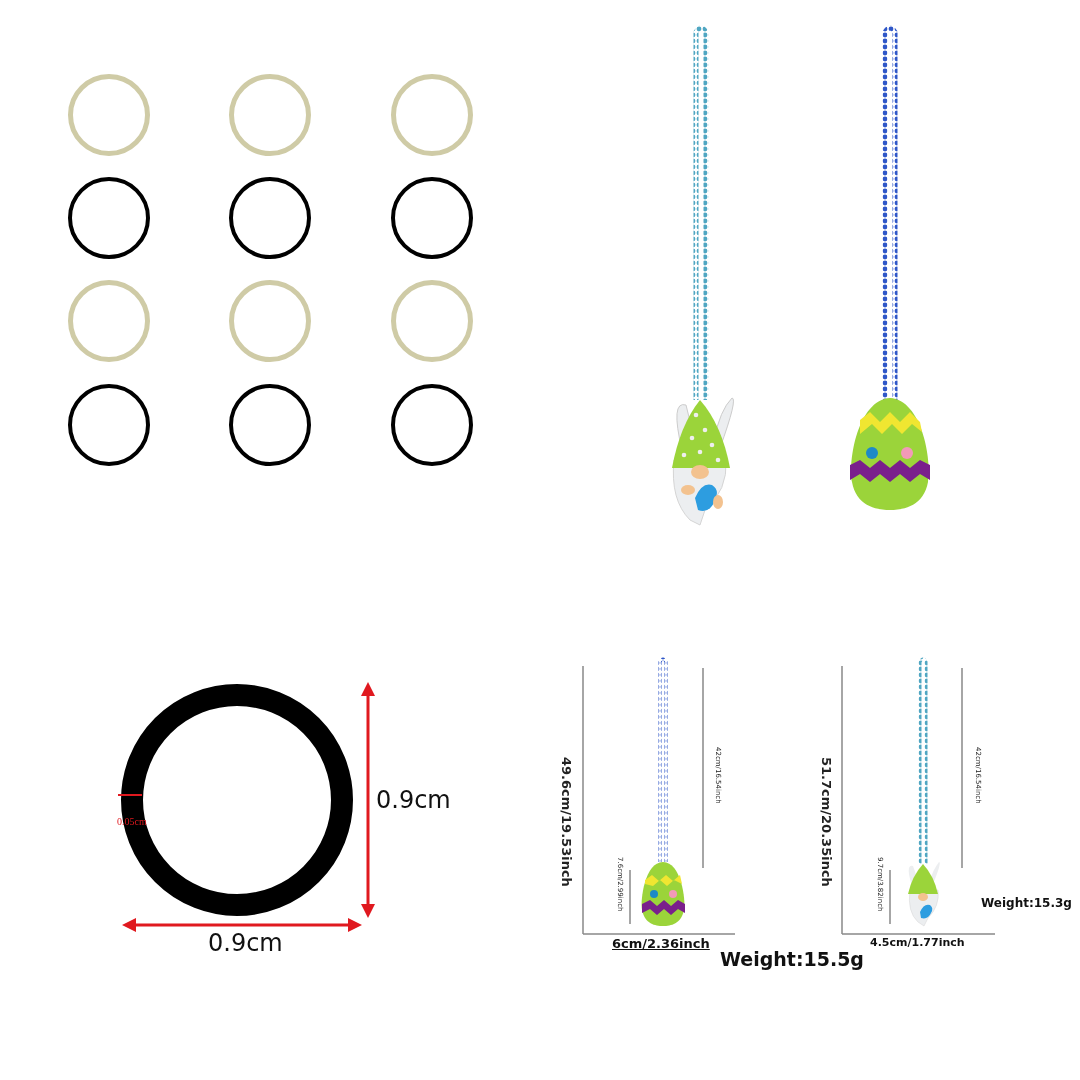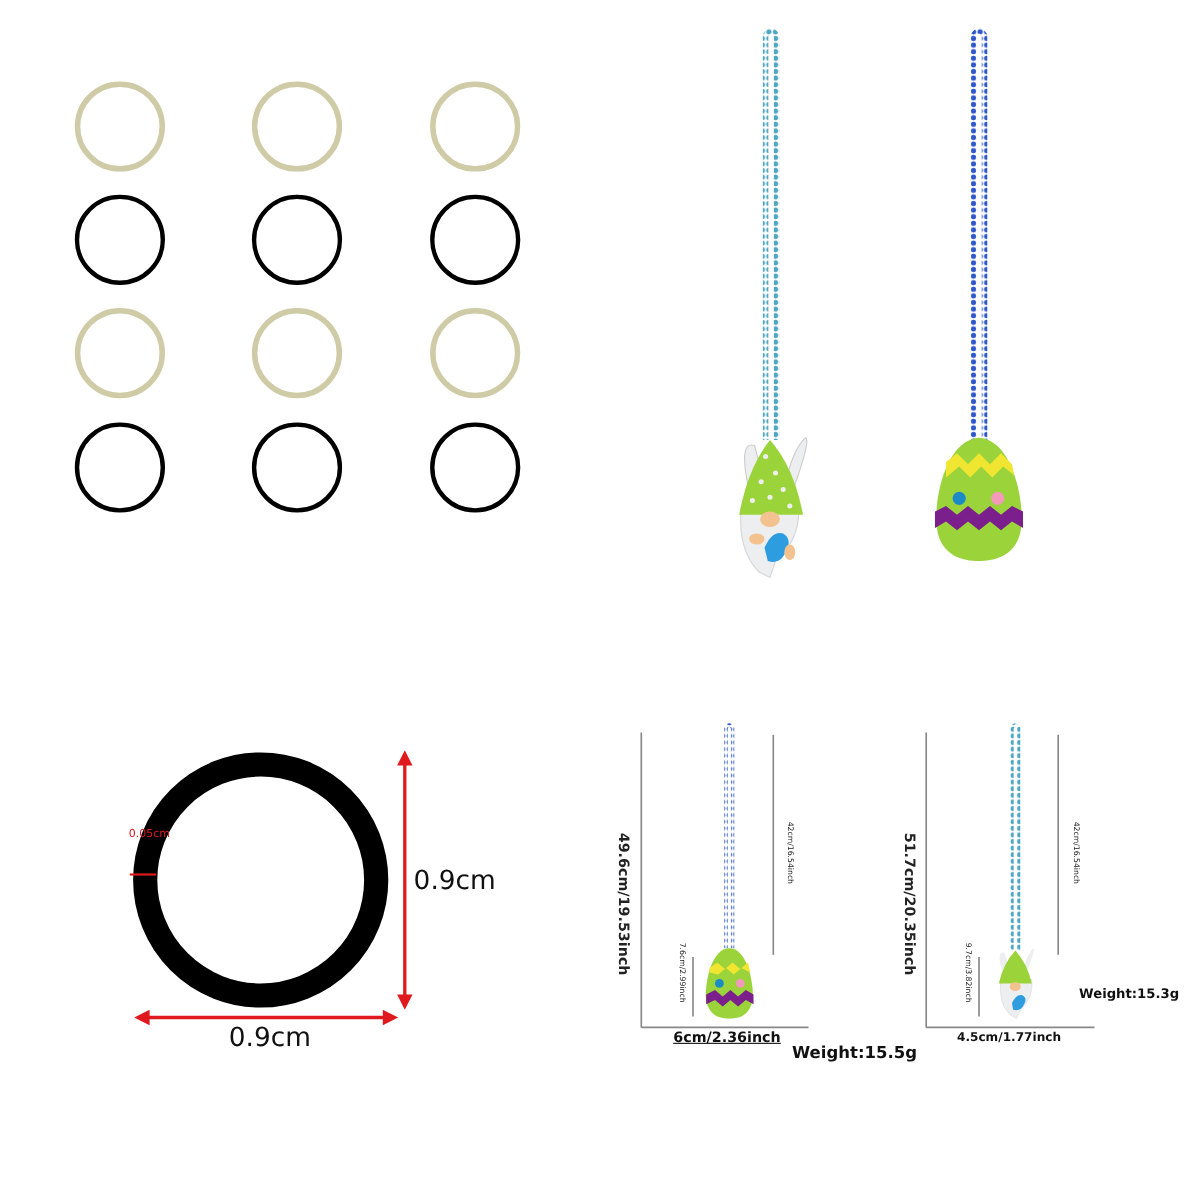--- a/index.html
+++ b/index.html
@@ -75,21 +75,21 @@
   <div class="ring" style="left:121px;top:684px;width:232px;height:232px;border:22px solid #000;"></div>
   <svg style="left:0;top:0;" width="1080" height="1080">
     <line x1="368" y1="688" x2="368" y2="912" stroke="#e0191f" stroke-width="3"></line>
     <polygon points="368,682 361,696 375,696" fill="#e0191f"></polygon>
     <polygon points="368,918 361,904 375,904" fill="#e0191f"></polygon>
     <line x1="128" y1="925" x2="356" y2="925" stroke="#e0191f" stroke-width="3"></line>
     <polygon points="122,925 136,918 136,932" fill="#e0191f"></polygon>
     <polygon points="362,925 348,918 348,932" fill="#e0191f"></polygon>
     <line x1="118" y1="795" x2="142" y2="795" stroke="#e0191f" stroke-width="2"></line>
   </svg>
-  <span class="label" style="left:117px;top:753px;font-size:10px;color:#e0191f;">0.05cm</span>
+  <span class="label" style="left:117px;top:816px;font-size:10px;color:#e0191f;font-family:Liberation Serif, serif;">0.05cm</span>
   <span class="label" style="left:376px;top:786px;font-size:24px;color:#111;">0.9cm</span>
   <span class="label" style="left:208px;top:929px;font-size:24px;color:#111;">0.9cm</span>
 </div>
 
 <div>
   <svg style="left:0;top:0;" width="1080" height="1080">
     <line x1="583" y1="666" x2="583" y2="934" stroke="#888" stroke-width="1.5"></line>
     <line x1="583" y1="934" x2="735" y2="934" stroke="#888" stroke-width="1.5"></line>
     <line x1="703" y1="668" x2="703" y2="868" stroke="#888" stroke-width="1.5"></line>
     <line x1="630" y1="870" x2="630" y2="924" stroke="#888" stroke-width="1.5"></line>
@@ -97,21 +97,21 @@
     <path d="M663 862 C645 862 640 900 642 910 C645 924 655 926 663 926 C671 926 681 924 684 910 C686 900 681 862 663 862 Z" fill="#9bd43a"></path>
     <path d="M645 880 L652 875 L659 881 L666 875 L673 881 L680 875 L682 884 L674 880 L667 886 L660 880 L653 886 L645 884 Z" fill="#f0e631"></path>
     <circle cx="654" cy="894" r="4" fill="#1d8ac8"></circle>
       <circle cx="673" cy="894" r="4" fill="#f39ab8"></circle>
     <path d="M642 904 L650 900 L657 906 L664 900 L671 906 L678 900 L685 904 L685 913 L678 909 L671 915 L664 909 L657 915 L650 909 L642 913 Z" fill="#7a1f8c"></path>
   </svg>
   <span class="vtext" style="left:574px;top:757px;font-size:13px;font-weight:bold;transform:rotate(90deg) translateY(0);">49.6cm/19.53inch</span>
   <span class="vtext" style="left:722px;top:747px;font-size:7px;">42cm/16.54inch</span>
   <span class="vtext" style="left:624px;top:857px;font-size:7px;">7.6cm/2.99inch</span>
   <span class="label" style="left:612px;top:936px;font-size:13px;font-weight:bold;text-decoration:underline;">6cm/2.36inch</span>
-  <span class="label" style="left:720px;top:948px;font-size:15px;font-weight:bold;">Weight:15.5g</span>
+  <span class="label" style="left:720px;top:948px;font-size:19px;font-weight:bold;">Weight:15.5g</span>
 </div>
 
 <div>
   <svg style="left:0;top:0;" width="1080" height="1080">
     <line x1="842" y1="666" x2="842" y2="934" stroke="#888" stroke-width="1.5"></line>
     <line x1="842" y1="934" x2="995" y2="934" stroke="#888" stroke-width="1.5"></line>
     <line x1="962" y1="668" x2="962" y2="868" stroke="#888" stroke-width="1.5"></line>
     <line x1="890" y1="870" x2="890" y2="924" stroke="#888" stroke-width="1.5"></line>
     <path d="M920 864 L920 662 Q923 656 926 662 L926 864" fill="none" stroke="url(#beadsTeal)" stroke-width="3"></path>
     <path d="M912 886 Q905 864 913 866 Q916 874 918 882 Z" fill="#eceef0"></path>

